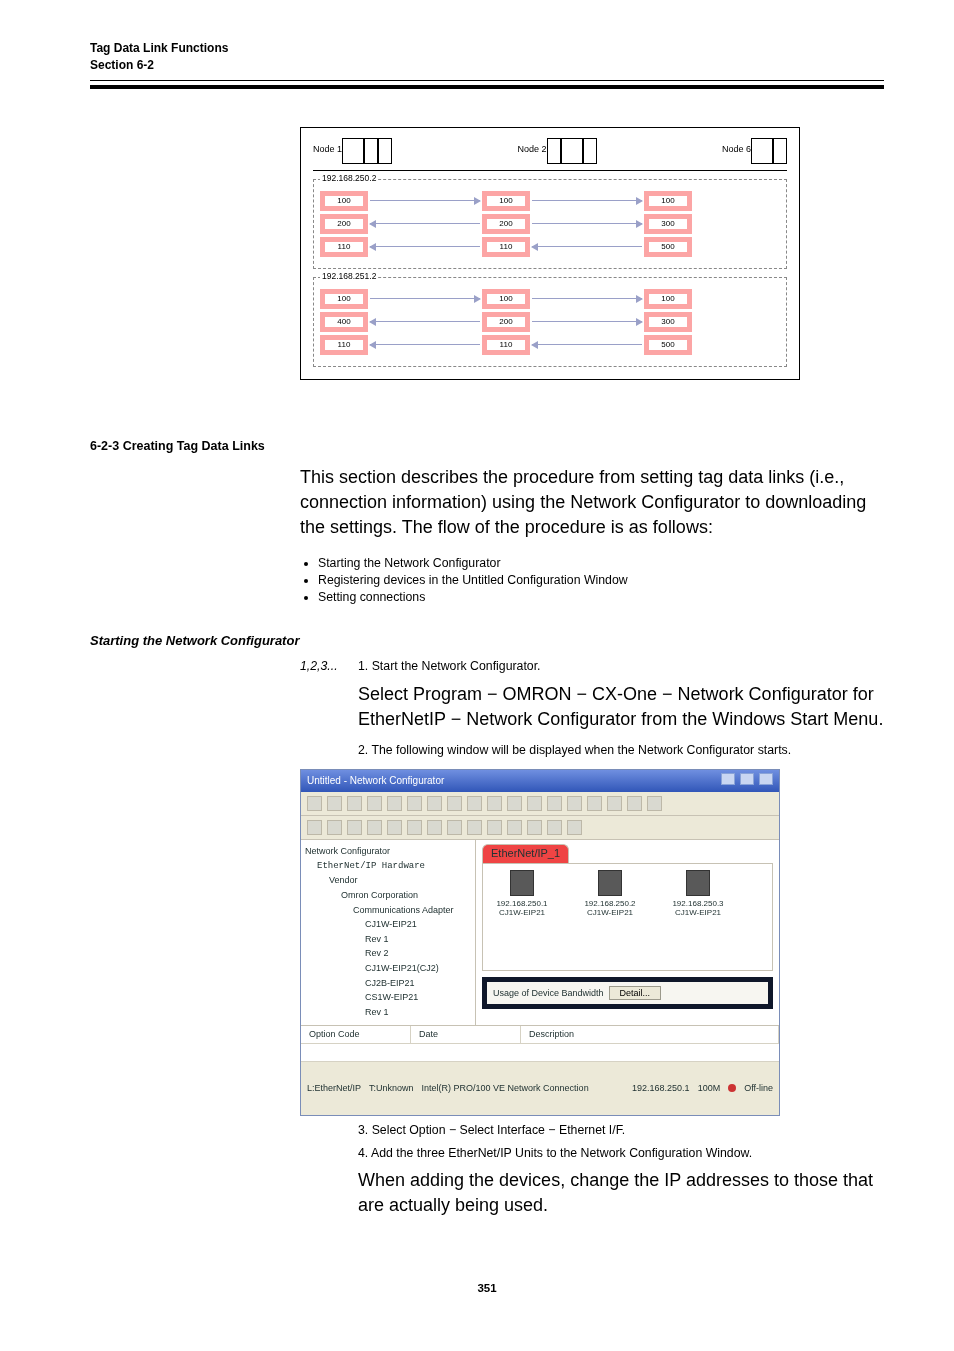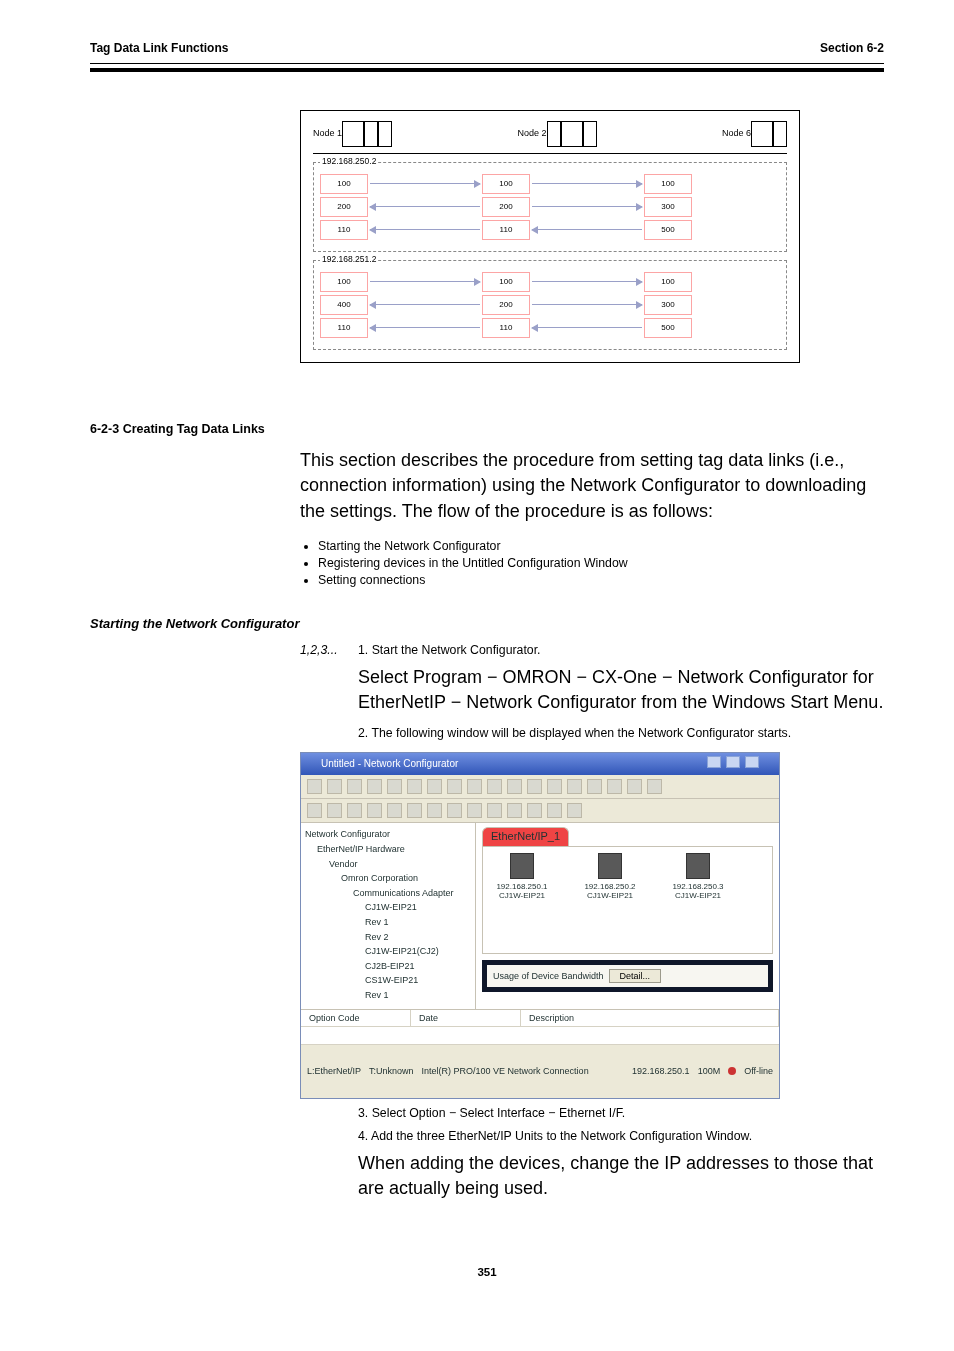--- a/index.html
+++ b/index.html
@@ -9,21 +9,21 @@
     width: 954px;
     margin: 0 auto;
     padding: 40px 70px 40px 90px;
     color: #000;
     font-size: 12.3px;
     line-height: 1.4;
   }
   .top-hr1 { border: none; border-top: 1.5px solid #000; margin-bottom: 4px; }
   .top-hr2 { border: none; border-top: 4px solid #000; margin-bottom: 38px; }
 
-  .header-row { display: flex; justify-content: space-between; font-weight: bold; font-size: 12px; margin-bottom: 6px; }
+  .header-row { display: flex; justify-content: space-between; font-weight: bold; font-size: 12px; margin-bottom: 6px; flex-direction: column; }
 
   .section-title { font-weight: bold; font-size: 12.5px; margin: 58px 0 10px 0; }
   .body-text { font-size: 18px; margin-bottom: 10px; }
   .indent-block { margin-left: 210px; }
 
   
   .diagram-outer {
     border: 1px solid #000;
     width: 500px;
     margin: 2px 0 10px 210px;
@@ -46,21 +46,21 @@
   }
   
   .transfer-block {
     border:1.2px dashed #888; padding:8px 6px 8px 6px; margin-top:8px; position:relative;
   }
   .transfer-block .badge{
     position:absolute; top:-7px; left:6px; background:#fff; font-size:8.5px; padding:0 2px;
   }
   .tb-row{ display:flex; align-items:center; margin:3px 0; }
   .cell{
-    width:48px; height:20px; border:1px solid #fca5a5; font-size:8px;
+    width:48px; height:20px; border:5px solid #fca5a5; font-size:8px;
     display:flex; align-items:center; justify-content:center; background:#fff;
   }
   .arrow{
     flex:0 0 auto; height:1px; position:relative; margin:0 2px;
     background: #9aa0c8;
   }
   .arrow::after{
     content:""; position:absolute; right:-1px; top:-3.5px;
     border-left:7px solid #9aa0c8; border-top:4px solid transparent; border-bottom:4px solid transparent;
   }
@@ -79,33 +79,33 @@
   .step-row .num { font-style: italic; width: 58px; font-weight: normal;}
   .step-row .txt { flex:1; }
 
   
   .shot-wrap{
     width:480px; margin:10px 0 6px 210px; border:1px solid #7a8db8;
     font-size:9px; color:#233; background:#ece9d8;
   }
   .sw-titlebar{
     background: linear-gradient(#6f8fe0,#3156b8);
-    color:#fff; padding:3px 20px; display:flex; justify-content:space-between; align-items:center;
+    color:#fff; padding:3px 6px; display:flex; justify-content:space-between; align-items:center;
     font-size:10px;
   }
   .sw-titlebar .wbtns span{
     display:inline-block; width:14px; height:12px; background:#c9d6f2; border:1px solid #4a6; margin-left:2px; border-color:#8aa3d8;
   }
   .sw-menubar{ background:#ece9d8; padding:2px 6px; font-size:10px; display:flex; gap:10px; border-bottom:1px solid #c7c2b4;}
   .sw-toolbar{ background:#ece9d8; padding:4px 6px; display:flex; gap:5px; border-bottom:1px solid #c7c2b4;}
   .sw-toolbar span{ width:15px; height:15px; background:#d9d9d0; border:1px solid #bdb8a8; display:inline-block;}
   .sw-body{ display:flex; background:#fff;}
   .sw-left{ width:175px; border-right:1px solid #c7c2b4; font-size:9px; padding:4px 4px 6px 4px; background:#fff; }
   .sw-left .tree-line{ padding:1px 0 1px 0; white-space:nowrap;}
-  .sw-left .ind1{ padding-left:12px;} .sw-left .ind2{ padding-left:24px;}
+  .sw-left .ind1{ padding-left:12px;font-family:Liberation Mono, monospace;} .sw-left .ind2{ padding-left:24px;}
   .sw-left .ind3{ padding-left:36px;} .sw-left .ind4{ padding-left:48px;}
   .sw-left .ind5{ padding-left:60px;}
   .sw-right{ flex:1; padding:4px 6px; background:#fff;}
   .sw-tab{ display:inline-block; background:#ef4444; border:1px solid #c7c2b4; border-bottom:none; padding:1px 8px; font-size:11px; border-radius:6px 6px 0 0;}
   .sw-canvas{ border:1px solid #c7c2b4; height:108px; padding:6px 8px; display:flex; gap:26px;}
   .dev{
     width:62px; text-align:center; font-size:8px; line-height:1.15;
   }
   .dev .icon{ width:24px; height:26px; margin:0 auto 3px auto; background:#595959; border:1px solid #333;}
   .sw-band{ border:5px solid #0f172a; margin-top:6px; padding:4px 6px; font-size:9px; background:#f7f6f1;}

